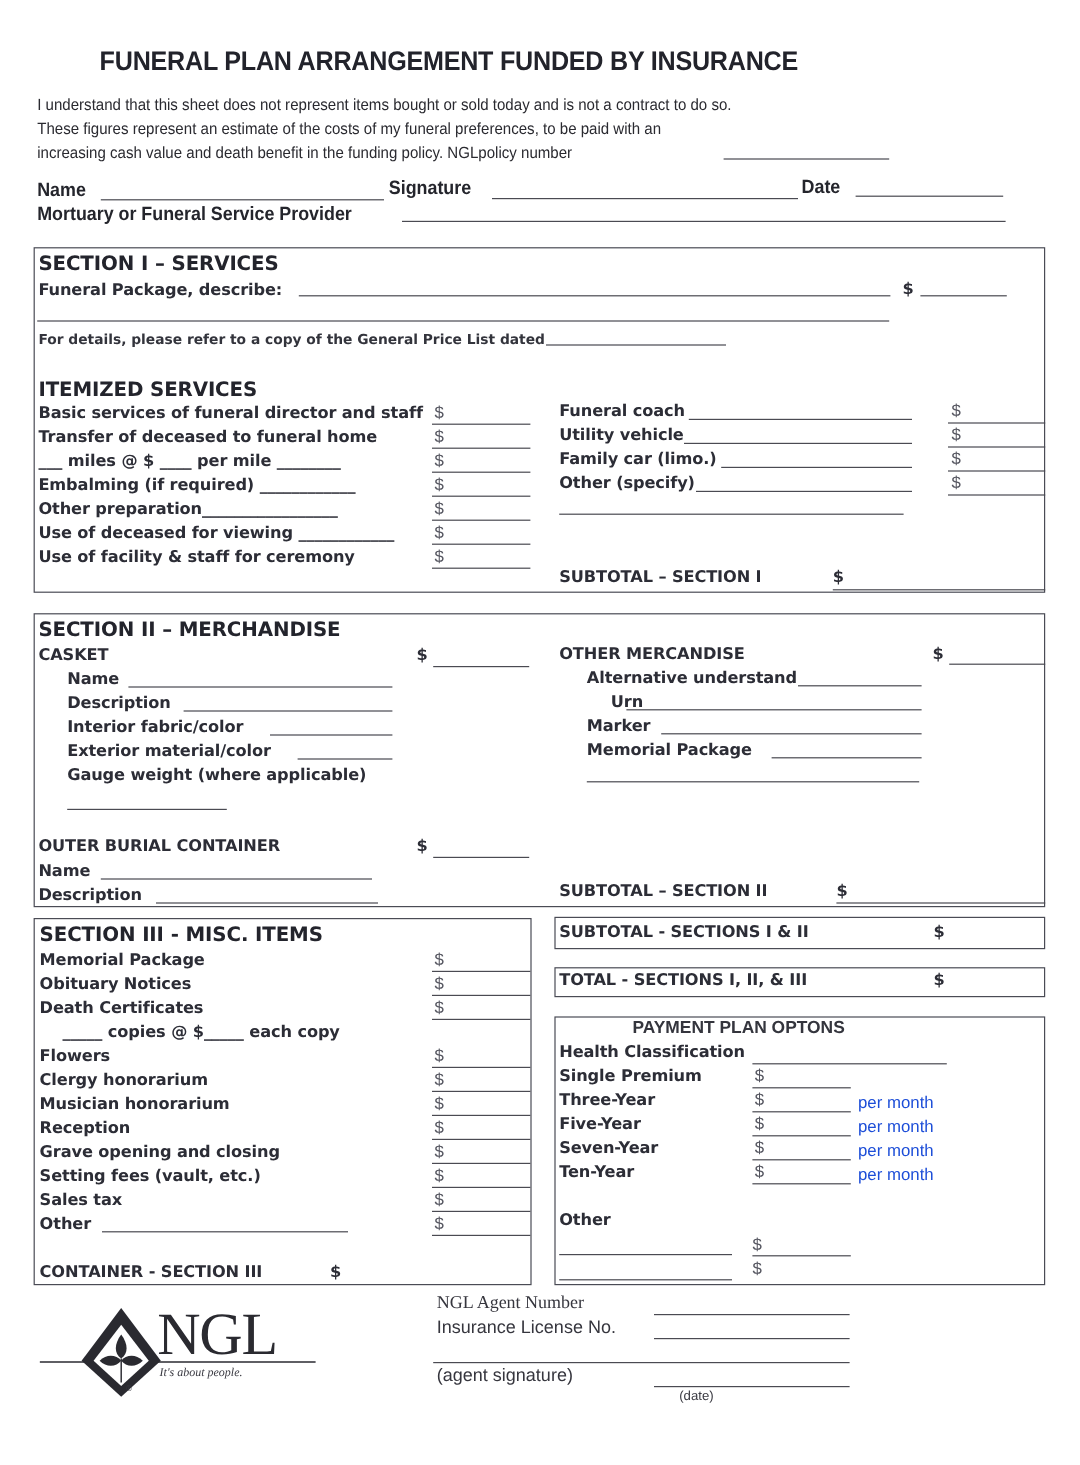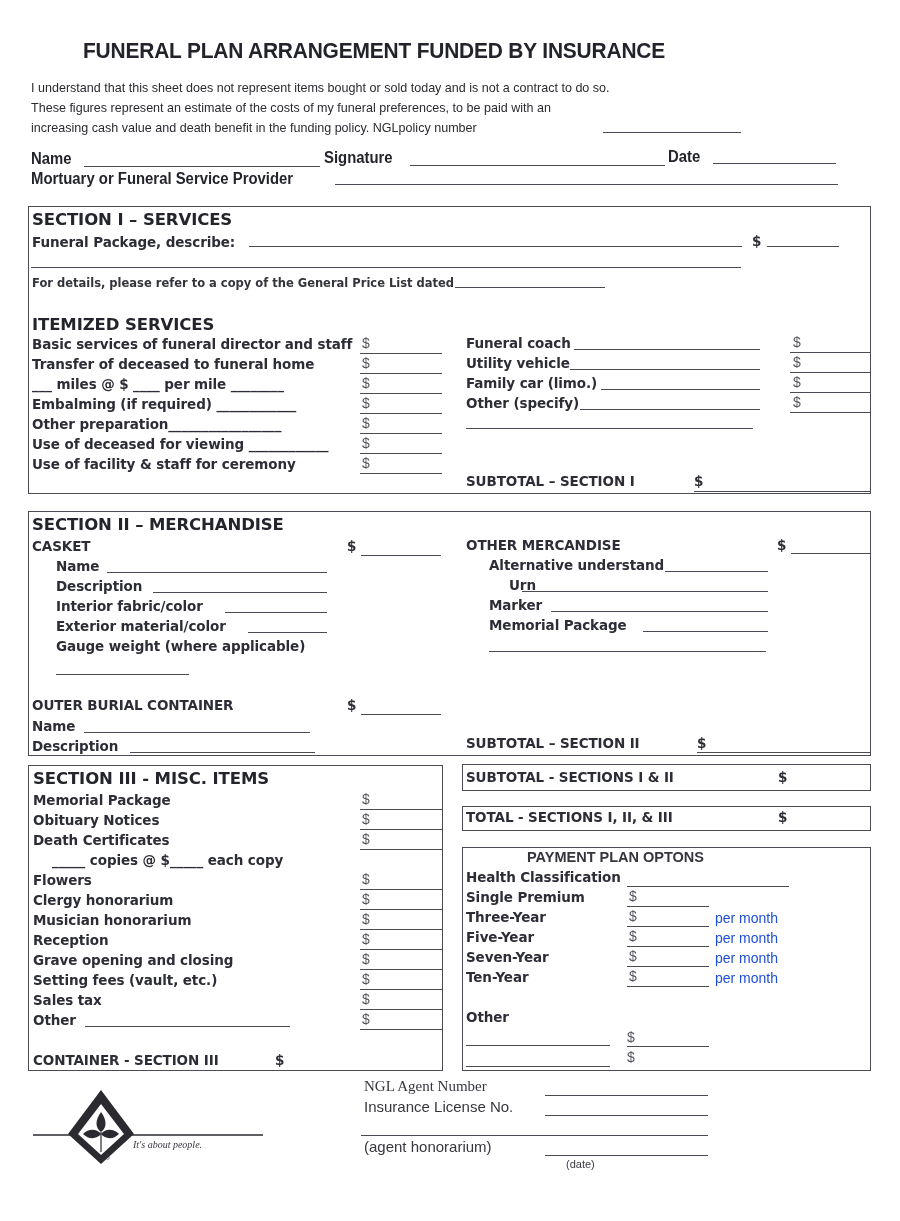--- a/index.html
+++ b/index.html
@@ -229,24 +229,25 @@
 <div style="position:absolute;left:33px;top:1082px;width:240px;height:90px;">
   <svg width="240" height="90" viewBox="0 0 240 90" style="position:absolute;left:0;top:0;">
     <line x1="0" y1="53" x2="230" y2="53" stroke="#2a2a30" stroke-width="1.4"></line>
     <path d="M35 52 L68 8 L101 52 L68 82 Z" fill="#2a2a30"></path>
     <path d="M45 52 L68 22 L91 52 L68 73 Z" fill="#ffffff"></path>
     <path d="M68 30 C62 38 62 46 68 50 C74 46 74 38 68 30 Z" fill="#2a2a30"></path>
     <path d="M50 52 C56 46 64 47 68 52 C64 57 56 58 50 52 Z" fill="#2a2a30"></path>
     <path d="M86 52 C80 46 72 47 68 52 C72 57 80 58 86 52 Z" fill="#2a2a30"></path>
     <line x1="68" y1="50" x2="68" y2="70" stroke="#2a2a30" stroke-width="1.2"></line>
   </svg>
+  <div class="abs" style="left:98px;top:0px;font-family:'Liberation Serif',serif;font-size:50px;color:#2a2a30;letter-spacing:-1px;">NGL</div>
   <div class="abs" style="left:100px;top:57px;font-family:'Liberation Serif',serif;font-style:italic;font-size:10px;color:#3a3a42;">It's about people.</div>
   <div class="abs" style="left:72px;top:72px;font-family:'Liberation Sans',sans-serif;font-size:7px;color:#3a3a42;">®</div>
 </div>
 
 <div class="abs plain-lg" style="left:364px;top:1078px;font-family:Liberation Serif, serif;">NGL Agent Number</div>
 <div class="line" style="left:545px;top:1095px;width:163px;"></div>
 <div class="abs plain-lg" style="left:364px;top:1098px;">Insurance License No.</div>
 <div class="line" style="left:545px;top:1115px;width:163px;"></div>
 <div class="line" style="left:361px;top:1135px;width:347px;"></div>
-<div class="abs plain-lg" style="left:364px;top:1138px;">(agent honorarium)</div>
+<div class="abs plain-lg" style="left:364px;top:1138px;">(agent signature)</div>
 <div class="line" style="left:545px;top:1155px;width:163px;"></div>
 <div class="abs small" style="left:566px;top:1158px;">(date)</div>
 
 </body></html>

